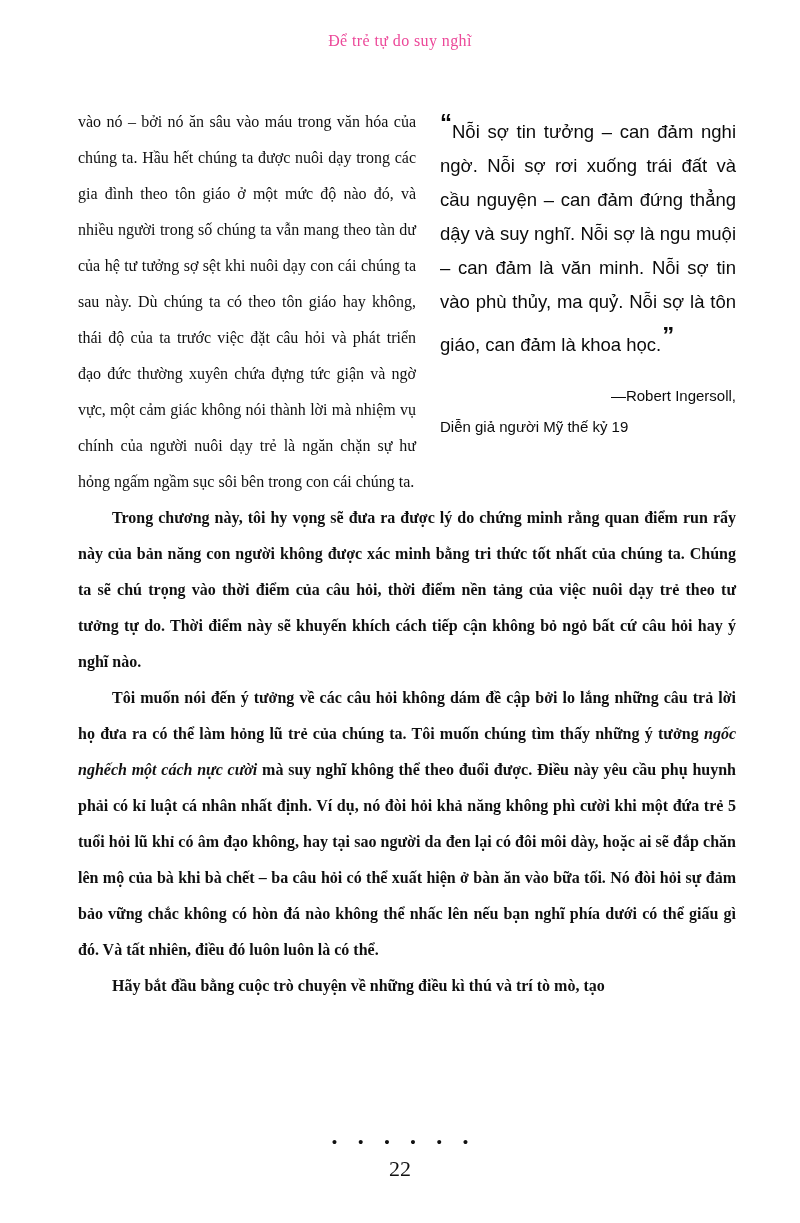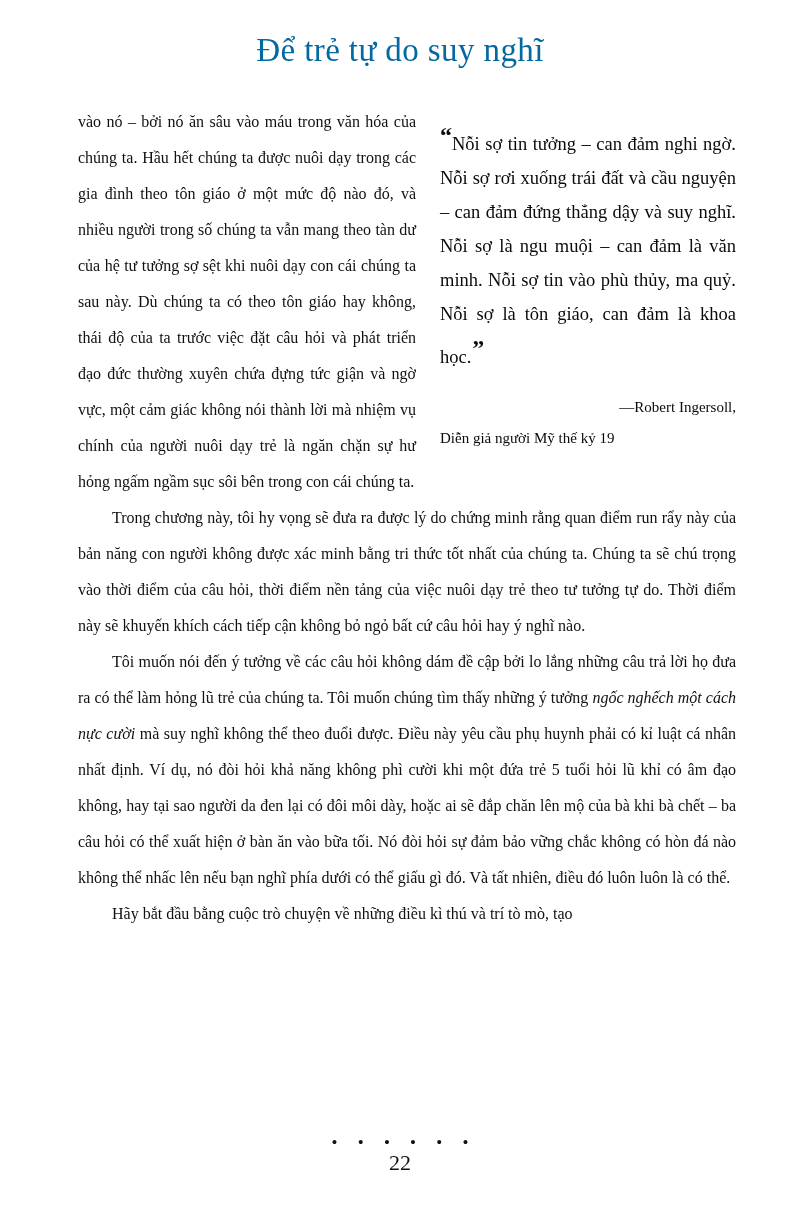--- a/index.html
+++ b/index.html
@@ -24,39 +24,39 @@
   }
 
   
   .running-head {
     position: absolute;
     left: 0;
     top: 32px;
     width: 800px;
     text-align: center;
     font-family: "Liberation Serif", "DejaVu Serif", serif;
-    font-size: 33px;
+    font-size: 16px;
     letter-spacing: 0.4px;
-    color: #0369a1;
+    color: #ec4899;
   }
 
   
   .content {
     position: absolute;
     left: 78px;
     top: 104px;
     width: 658px;
   }
 
   
   .pullquote {
     float: right;
     width: 296px;
-    margin: 14px 0 6px 24px;
-    font-family: Liberation Serif, serif;
+    margin: 2px 0 6px 24px;
+    font-family: Liberation Sans, sans-serif;
     color: #0a0a0a;
   }
   .pq-text {
     font-size: 18.5px;
     line-height: 34px;
     text-align: justify;
     text-justify: inter-word;
     font-weight: 400;
   }
   .pq-open {
@@ -88,20 +88,21 @@
     font-size: 16px;
     line-height: 36px;
     text-align: justify;
     text-justify: inter-word;
     margin: 0;
     -webkit-hyphens: none;
     hyphens: none;
   }
   .para.indent {
     text-indent: 34px;
+    font-weight: bold;
   }
   .para em {
     font-style: italic;
   }
 
   
   .footer {
     position: absolute;
     left: 0;
     top: 1136px;
@@ -109,20 +110,21 @@
     text-align: center;
   }
   .dots {
     font-size: 17px;
     letter-spacing: 8px;
     line-height: 14px;
     color: #111;
     padding-left: 8px;
   }
   .folio {
+    margin-top: 6px;
     font-size: 22px;
     font-family: "Liberation Serif", "DejaVu Serif", serif;
     color: #111;
   }
 </style>
 </head>
 <body>
 
 <div class="page">
 

